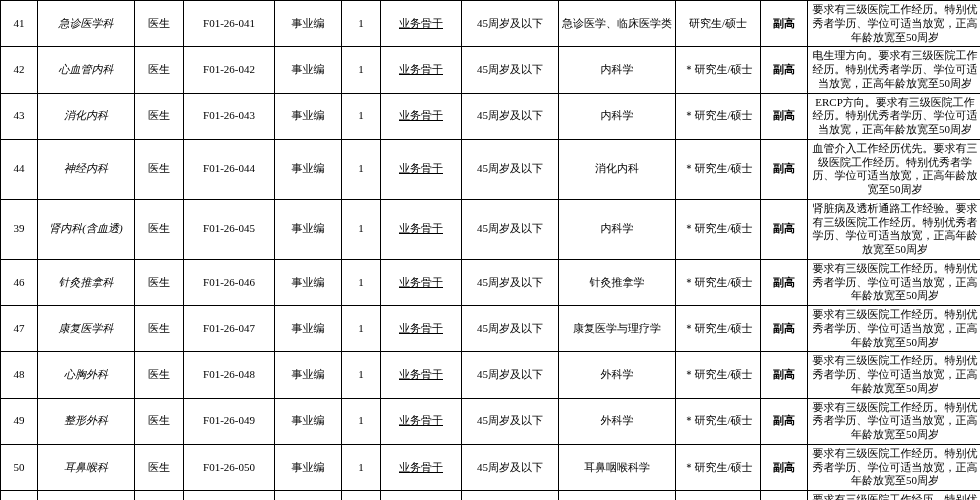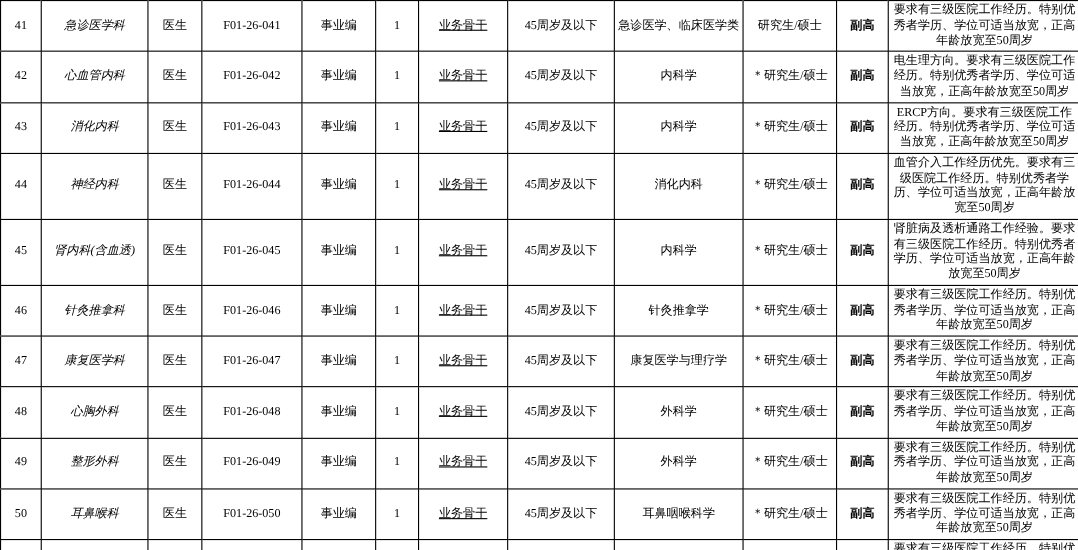--- a/index.html
+++ b/index.html
@@ -111,21 +111,21 @@
       <td class="c-level">业务骨干</td>
       <td class="c-age">45周岁及以下</td>
       <td class="c-major">消化内科</td>
       <td class="c-degree deg">＊研究生/硕士</td>
       <td class="c-title">副高</td>
       <td class="c-other">血管介入工作经历优先。要求有三级医院工作经历。特别优秀者学历、学位可适当放宽，正高年龄放宽至50周岁</td>
 
     </tr>
 
     <tr style="height:46px">
-      <td class="c-no">45</td>
+      <td class="c-no">39</td>
       <td class="c-post">肾内科(含血透)</td>
       <td class="c-type">医生</td>
       <td class="c-code">F01-26-045</td>
       <td class="c-estab">事业编</td>
       <td class="c-num">1</td>
       <td class="c-level">业务骨干</td>
       <td class="c-age">45周岁及以下</td>
       <td class="c-major">内科学</td>
       <td class="c-degree deg">＊研究生/硕士</td>
       <td class="c-title">副高</td>

